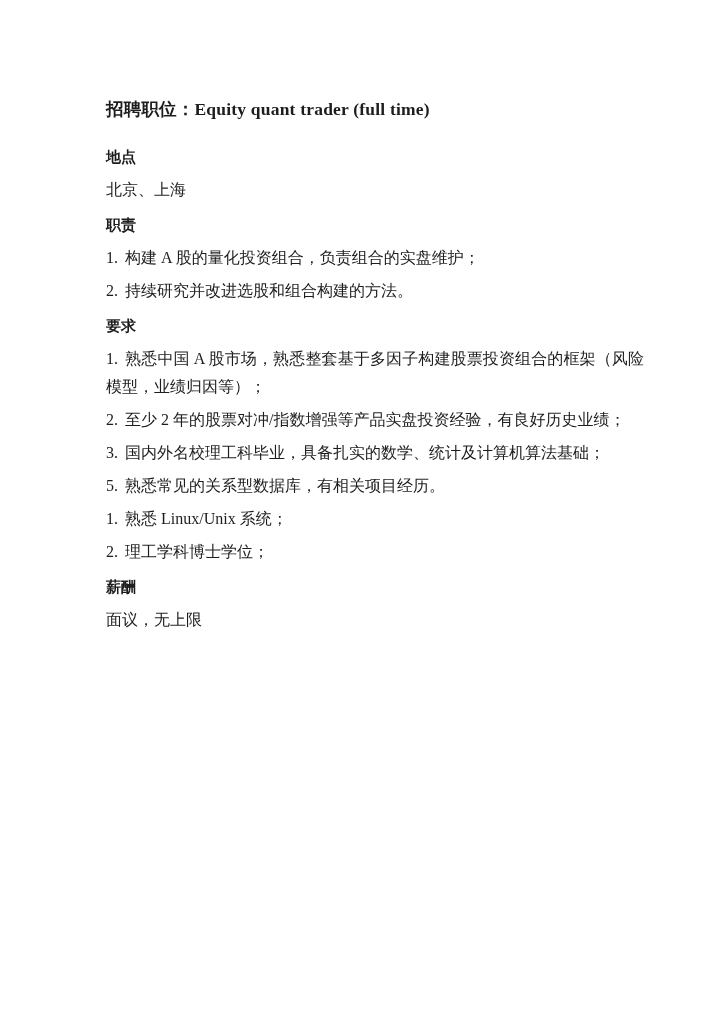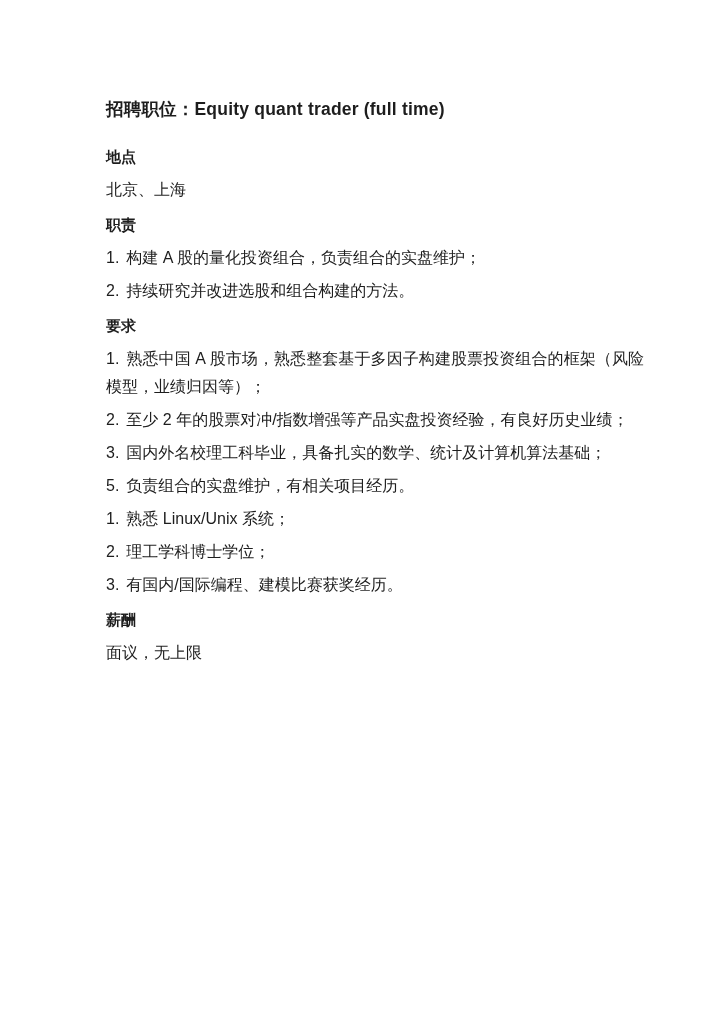--- a/index.html
+++ b/index.html
@@ -7,21 +7,21 @@
     padding: 0;
     background: #ffffff;
   }
   .page {
     position: relative;
     width: 724px;
     height: 797px;
     margin: 0 auto;
     background: #ffffff;
     color: #1d1d1d;
-    font-family: Liberation Sans, sans-serif;
+    font-family: Liberation Serif, serif;
     overflow: hidden;
     box-sizing: border-box;
     padding: 96px 80px 0 106px;
   }
   .doc-title {
     font-size: 17.5px;
     font-weight: bold;
     line-height: 26px;
     margin: 0 0 21px 0;
     letter-spacing: 0.2px;
@@ -65,24 +65,23 @@
   <p class="para">北京、上海</p>
 
   <h2 class="sec-heading">职责</h2>
   <p class="li"><span class="li-num">1.</span><span>构建 A 股的量化投资组合，负责组合的实盘维护；</span></p>
   <p class="li"><span class="li-num">2.</span><span>持续研究并改进选股和组合构建的方法。</span></p>
 
   <h2 class="sec-heading">要求</h2>
   <p class="li"><span class="li-num">1.</span><span>熟悉中国 A 股市场，熟悉整套基于多因子构建股票投资组合的框架（风险模型，业绩归因等）；</span></p>
   <p class="li"><span class="li-num">2.</span><span>至少 2 年的股票对冲/指数增强等产品实盘投资经验，有良好历史业绩；</span></p>
   <p class="li"><span class="li-num">3.</span><span>国内外名校理工科毕业，具备扎实的数学、统计及计算机算法基础；</span></p>
-  <p class="li"><span class="li-num">5.</span><span>负责组合的实盘维护，有相关项目经历。</span></p>
+  <p class="li"><span class="li-num">5.</span><span>熟悉常见的关系型数据库，有相关项目经历。</span></p>
 
   <p class="li"><span class="li-num">1.</span><span>熟悉 Linux/Unix 系统；</span></p>
   <p class="li"><span class="li-num">2.</span><span>理工学科博士学位；</span></p>
-  <p class="li"><span class="li-num">3.</span><span>有国内/国际编程、建模比赛获奖经历。</span></p>
 
   <h2 class="sec-heading">薪酬</h2>
   <p class="para">面议，无上限</p>
 
   <div class="page-number">3</div>
 
 </div>
 
 </body></html>

